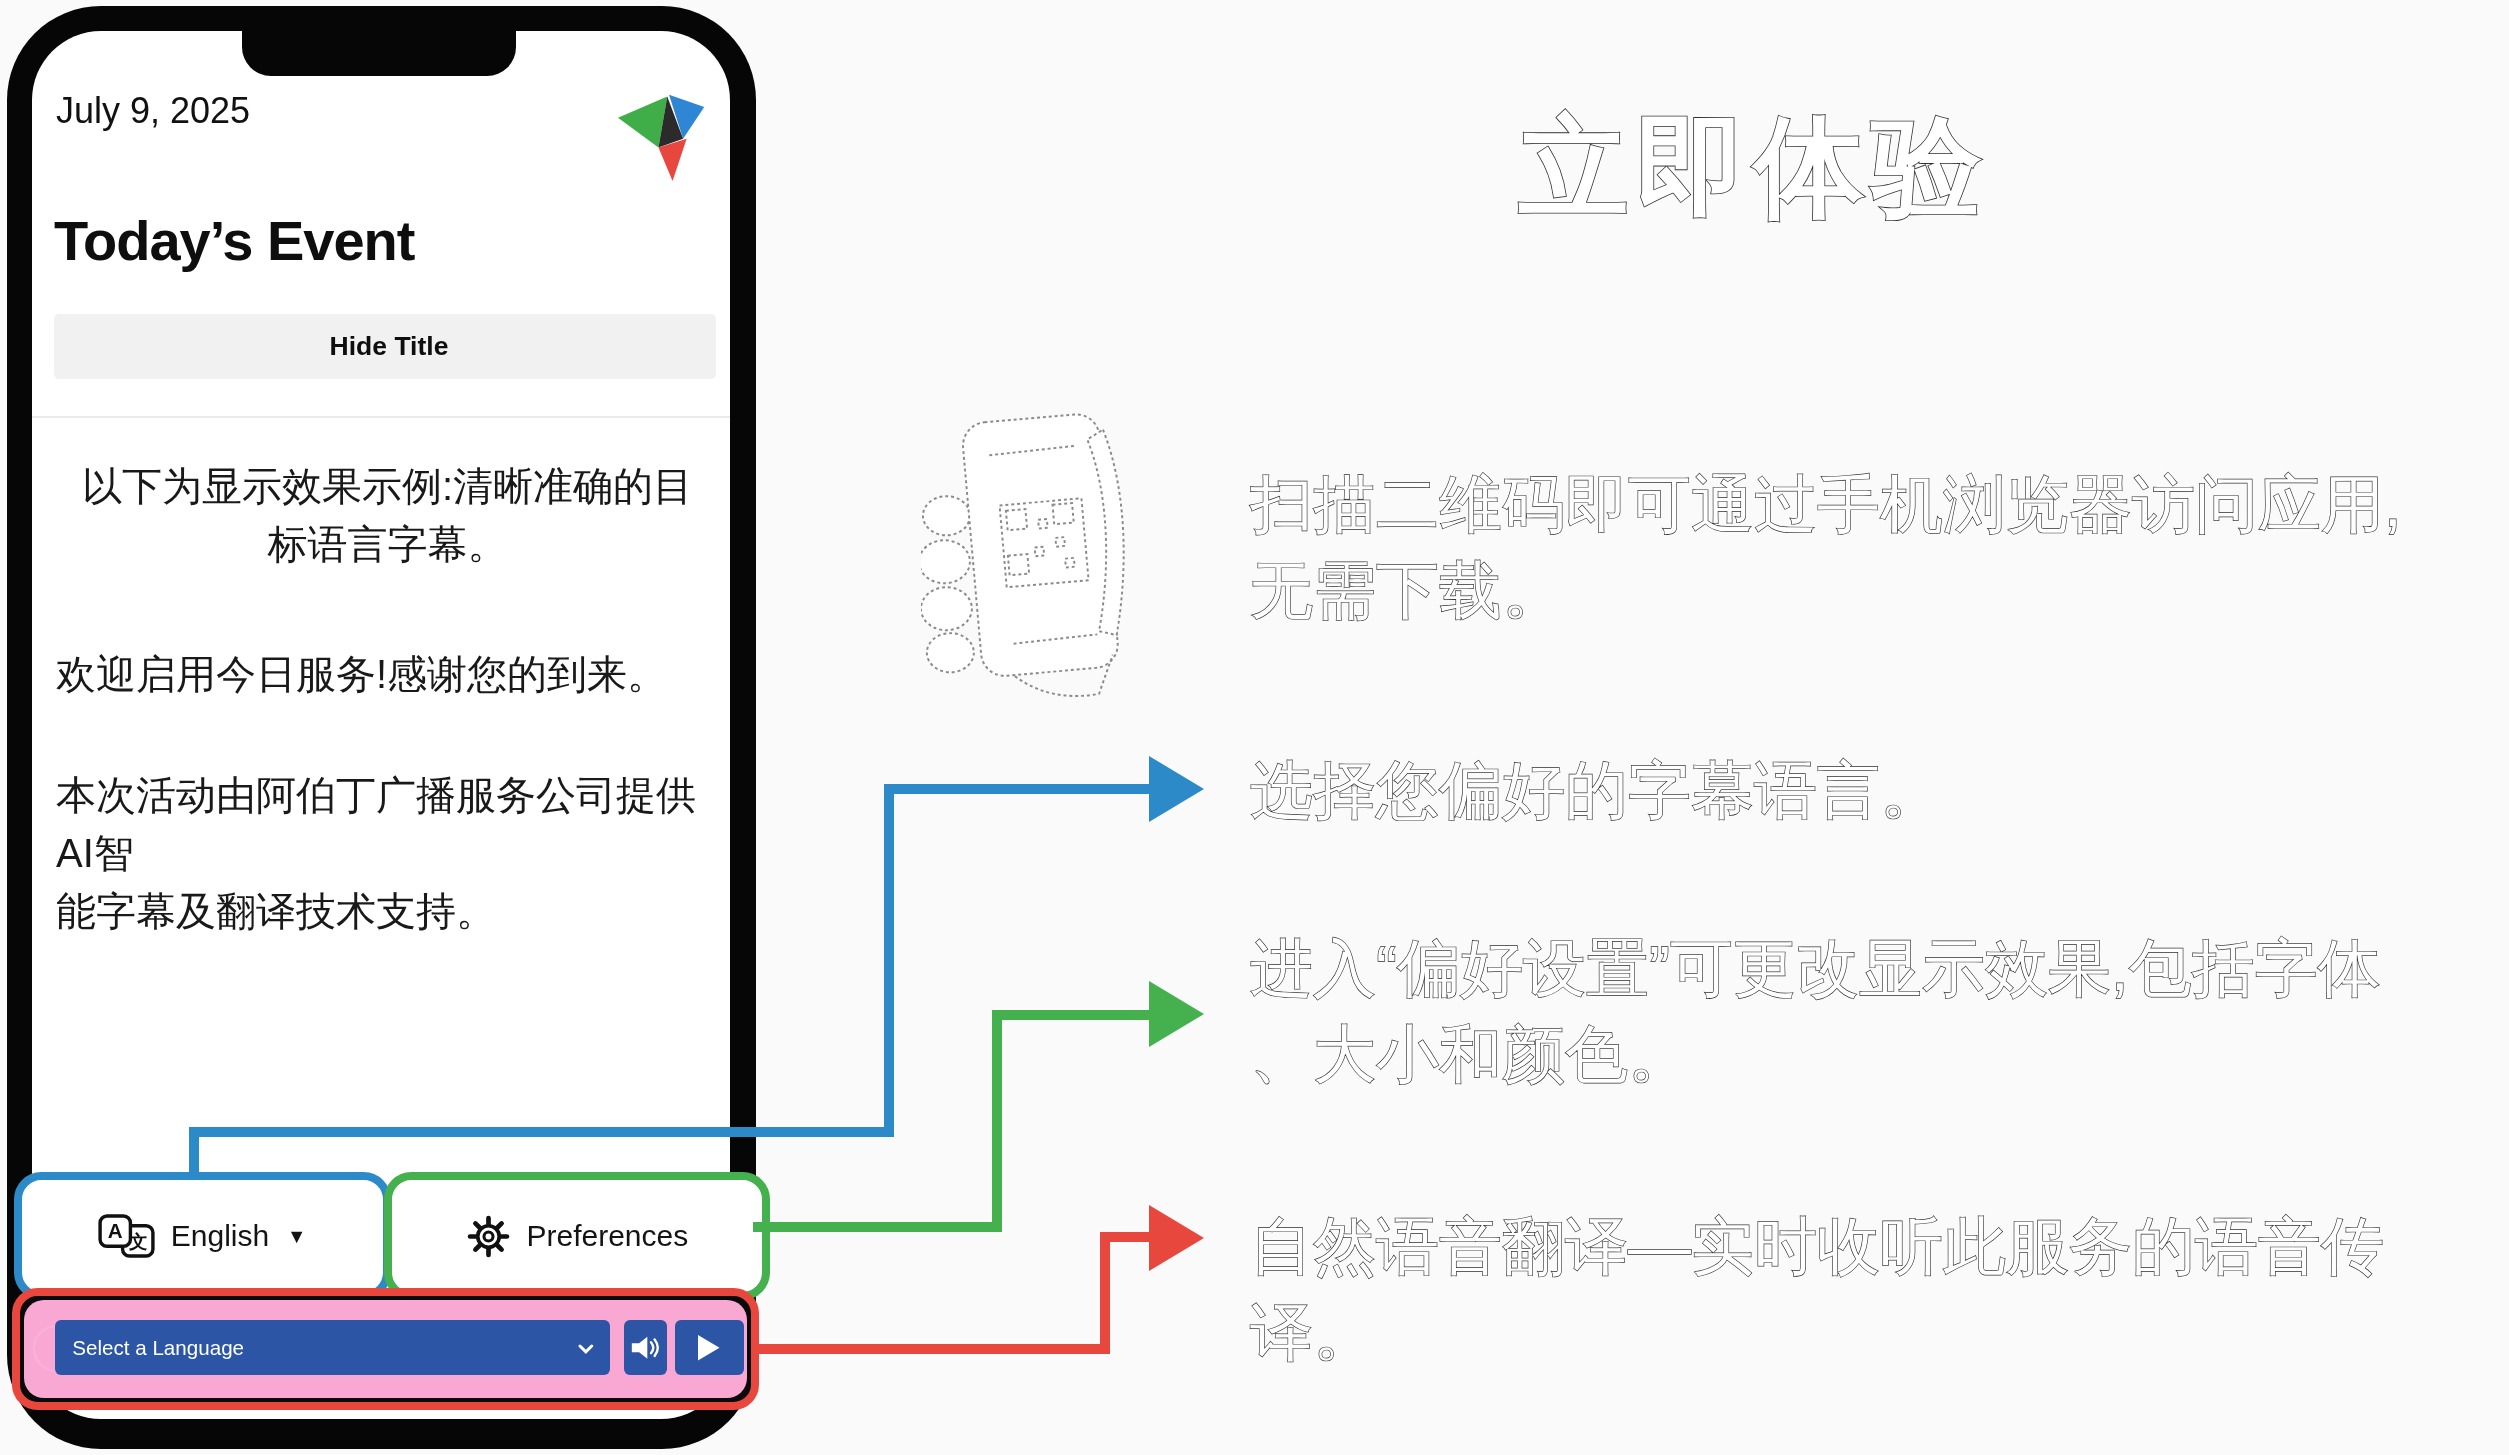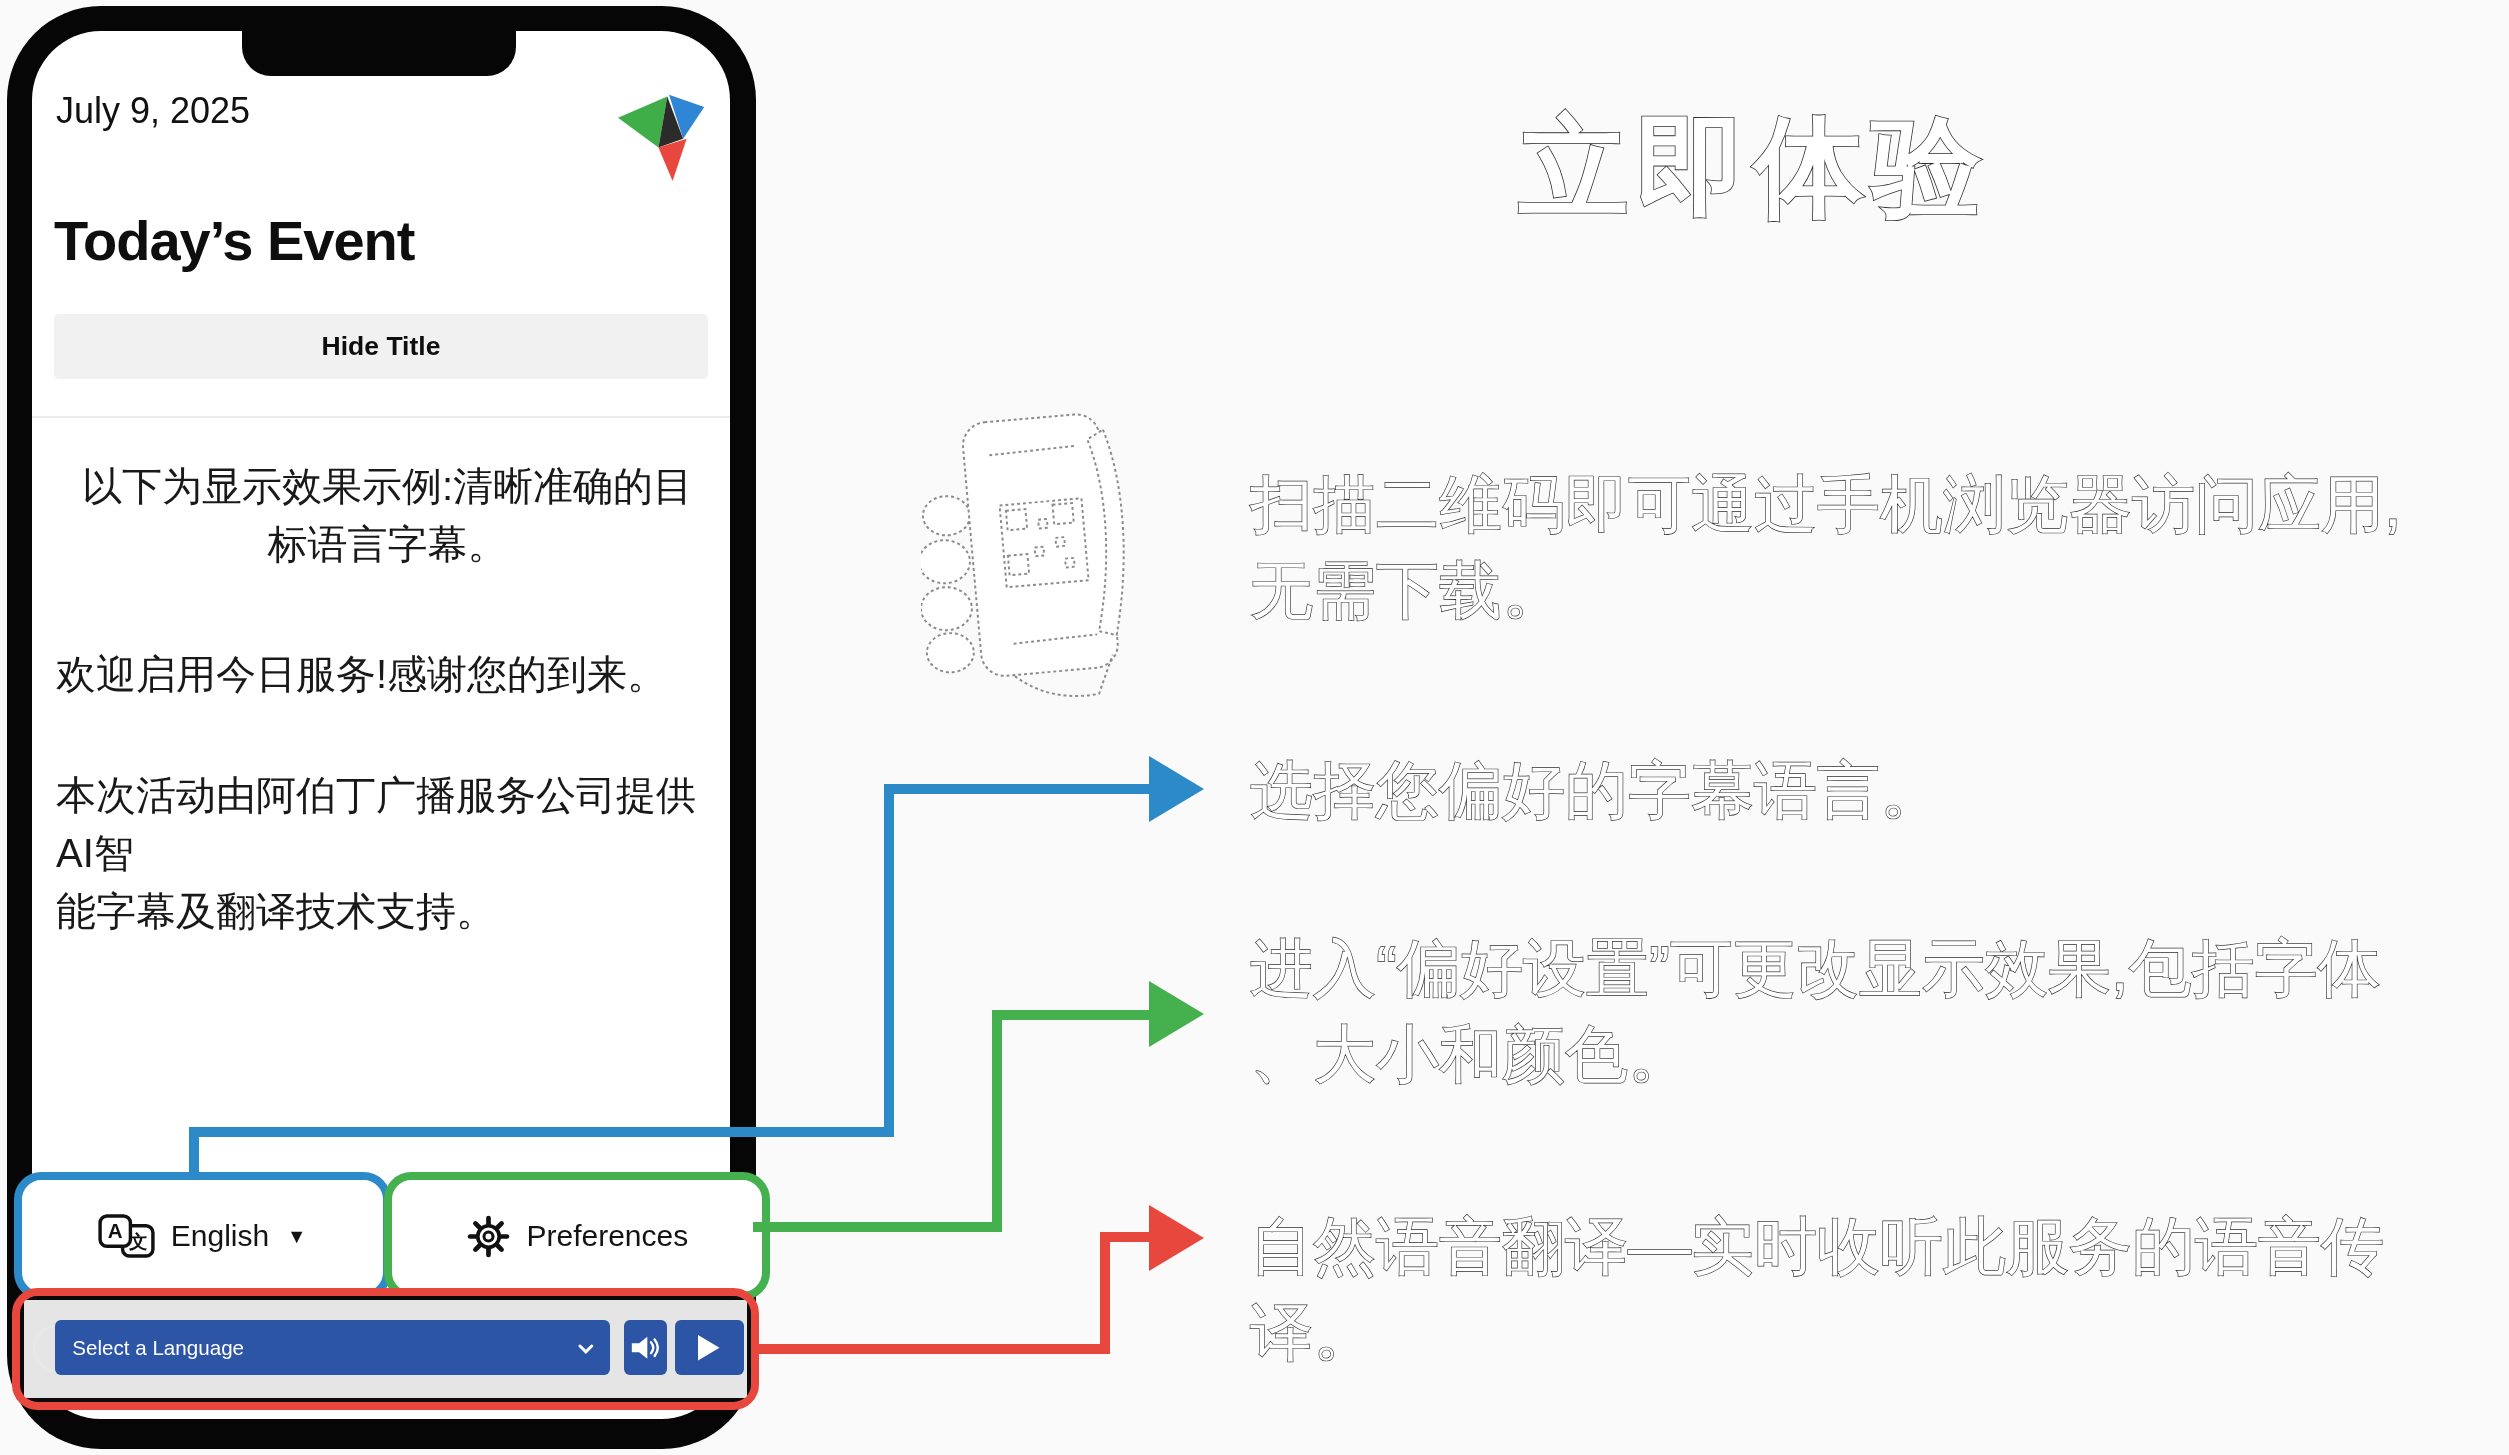--- a/index.html
+++ b/index.html
@@ -8,35 +8,35 @@
   .abs{position:absolute;}
 
   
   .phone-frame{left:6.9px;top:5.9px;width:749px;height:1443px;background:#060606;border-radius:94px;}
   .phone-screen{left:32px;top:31px;width:698px;height:1388px;background:#ffffff;border-radius:69px;}
   .notch{left:242px;top:27.4px;width:274px;height:49px;background:#060606;border-radius:0 0 29px 29px;}
   .date{left:56px;top:90px;font-size:36px;color:#111;}
   .time{left:56px;top:149px;font-size:41px;color:#111;}
   .event-title{left:54px;top:208px;font-size:56px;font-weight:700;letter-spacing:-1px;color:#0e0e0e;}
   .hide-btn{left:54px;top:314px;width:654px;height:65px;background:#f1f1f1;border-radius:4.9px;
-            display:flex;align-items:center;justify-content:center;font-size:26.5px;font-weight:700;color:#0e0e0e;cursor:pointer;}
+            display:flex;align-items:center;justify-content:center;font-size:26.5px;font-weight:700;color:#0e0e0e;cursor:pointer;padding-left:8px;}
   .divider{left:32px;top:416px;width:698px;height:2px;background:#eaeaea;}
   .para{left:56px;width:663px;font-size:40px;line-height:58px;color:#191919;white-space:pre-line;}
   .p1{top:457px;text-align:center;} .p2{top:645px;} .p3{top:766px;} .p4{top:863px;}
 
   
   .btn{background:#fff;border-radius:27.4px;display:flex;align-items:center;justify-content:center;gap:15.7px;cursor:pointer;}
   .btn-lang{left:13.7px;top:1172px;width:361px;height:112px;border:8.8px solid #2d8ac8;}
   .btn-pref{left:384px;top:1172px;width:370px;height:112px;border:8.8px solid #45b04e;}
   .btn-label{font-size:30px;font-weight:400;color:#141414;}
   .caret{font-size:19.6px;color:#141414;margin-left:2px;}
 
   .player-outer{left:11.8px;top:1288px;width:747px;height:122px;border:8.8px solid #e8473d;border-radius:25.5px;
                 background:#0a0a0a;padding:3.9px;box-sizing:border-box;}
-  .player-panel{position:relative;width:100%;height:100%;background:#e5e5e5;border-radius:3px;}
+  .player-panel{position:relative;width:100%;height:100%;background:#f9a8d4;border-radius:20px;}
   .ghost-logo{position:absolute;left:9.8px;top:25.5px;width:43px;height:43px;border:2.9px solid rgba(255,255,255,0.22);
               border-radius:50%;opacity:.55;}
   .lang-select{position:absolute;left:31px;top:20.6px;width:555px;height:55px;background:#2d55a6;border-radius:5.9px;
                display:flex;align-items:center;color:#fff;font-size:20.6px;padding-left:17.6px;box-sizing:border-box;cursor:pointer;}
   .sel-chevron{position:absolute;right:15.7px;top:23.5px;}
   .sq-btn{position:absolute;top:20.6px;height:55px;background:#2d55a6;border-radius:5.9px;
           display:flex;align-items:center;justify-content:center;cursor:pointer;}
   .spk-btn{left:600px;width:43px;}
   .play-btn{left:651px;width:69px;}
 

